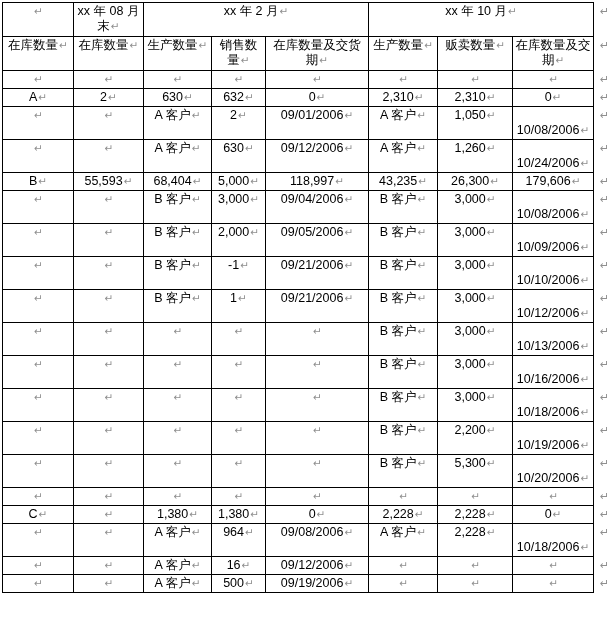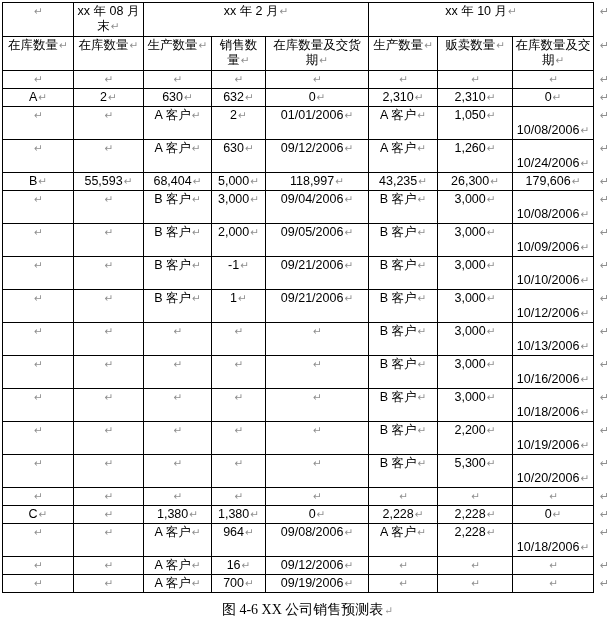--- a/index.html
+++ b/index.html
@@ -103,21 +103,21 @@
             <td><span>0</span><span class="mark">↵</span></td>
             <td><span>2,310</span><span class="mark">↵</span></td>
             <td><span>2,310</span><span class="mark">↵</span></td>
             <td><span>0</span><span class="mark">↵</span></td>
           </tr>
           <tr>
             <td><span class="mark">↵</span></td>
             <td><span class="mark">↵</span></td>
             <td><span>A 客户</span><span class="mark">↵</span></td>
             <td><span>2</span><span class="mark">↵</span></td>
-            <td><span>01/01/2006</span><span class="mark">↵</span></td>
+            <td><span>09/01/2006</span><span class="mark">↵</span></td>
             <td><span>A 客户</span><span class="mark">↵</span></td>
             <td><span>1,050</span><span class="mark">↵</span></td>
             <td>
               <div class="blank-line">&nbsp;</div>
               <div class="cell-text">10/08/2006<span class="mark">↵</span></div>
             </td>
           </tr>
           <tr>
             <td><span class="mark">↵</span></td>
             <td><span class="mark">↵</span></td>
@@ -298,21 +298,21 @@
             <td><span>16</span><span class="mark">↵</span></td>
             <td><span>09/12/2006</span><span class="mark">↵</span></td>
             <td><span class="mark">↵</span></td>
             <td><span class="mark">↵</span></td>
             <td><span class="mark">↵</span></td>
           </tr>
           <tr>
             <td><span class="mark">↵</span></td>
             <td><span class="mark">↵</span></td>
             <td><span>A 客户</span><span class="mark">↵</span></td>
-            <td><span>700</span><span class="mark">↵</span></td>
+            <td><span>500</span><span class="mark">↵</span></td>
             <td><span>09/19/2006</span><span class="mark">↵</span></td>
             <td><span class="mark">↵</span></td>
             <td><span class="mark">↵</span></td>
             <td><span class="mark">↵</span></td>
           </tr>
         </tbody>
     </table>
     <div id="row-marks">
         <span class="row-end-mark" style="left: 598px; top: 4px;">↵</span>
         <span class="row-end-mark" style="left: 598px; top: 38px;">↵</span>
@@ -331,16 +331,13 @@
         <span class="row-end-mark" style="left: 598px; top: 423px;">↵</span>
         <span class="row-end-mark" style="left: 598px; top: 456px;">↵</span>
         <span class="row-end-mark" style="left: 598px; top: 489px;">↵</span>
         <span class="row-end-mark" style="left: 598px; top: 507px;">↵</span>
         <span class="row-end-mark" style="left: 598px; top: 525px;">↵</span>
         <span class="row-end-mark" style="left: 598px; top: 558px;">↵</span>
         <span class="row-end-mark" style="left: 598px; top: 576px;">↵</span>
       </div>
   </div>
 
-  <div class="caption">
-    <span>图 4-6 XX 公司销售预测表</span><span class="mark">↵</span>
-  </div>
 </div>
 
 </body></html>

